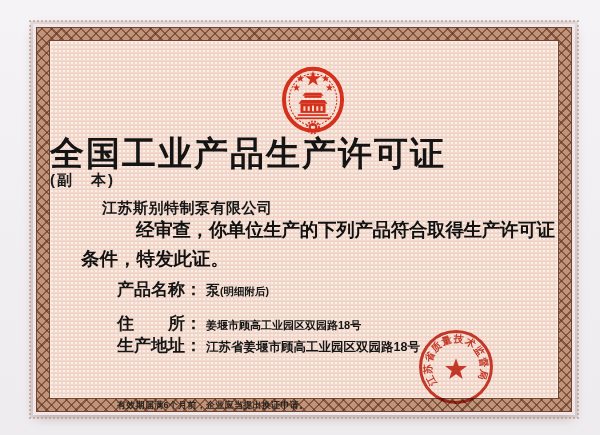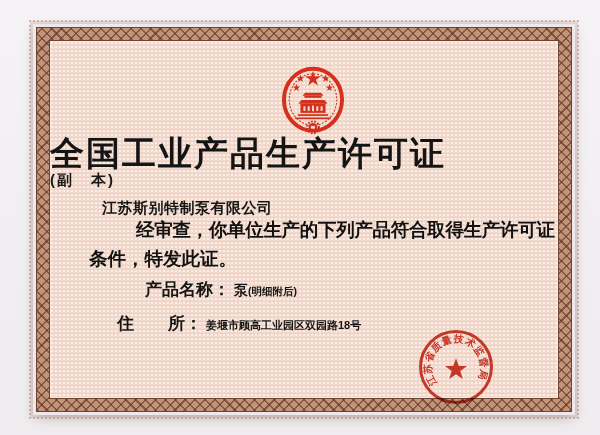--- a/index.html
+++ b/index.html
@@ -49,31 +49,31 @@
   .company{
     position:absolute;left:52px;top:158px;
     font-size:15px;font-weight:700;color:#161616;letter-spacing:.5px;white-space:nowrap;
   }
   .para1{
     position:absolute;left:86px;top:176px;
     font-size:18.5px;font-weight:700;color:#111;letter-spacing:-0.3px;white-space:nowrap;
   }
   .para2{
     position:absolute;left:31px;top:205px;
-    font-size:18.5px;font-weight:700;color:#111;white-space:nowrap;margin-left:8px;
+    font-size:18.5px;font-weight:700;color:#111;white-space:nowrap;
   }
   .frow{position:absolute;left:67px;white-space:nowrap;color:#151515;}
   .flabel{font-size:17px;font-weight:700;letter-spacing:0;}
   .fvalue{font-size:11px;font-weight:700;margin-left:4px;}
   .fvalue.prod{font-size:14px;}
   .fvalue.suffix{font-size:10.5px;margin-left:0;}
   .fvalue.addr2{font-size:12.5px;}
   .fvalue.certnum{font-size:14px;letter-spacing:.3px;}
   .fvalue.expiry{font-size:14px;}
-  .row-prod{top:237px;margin-left:28px;}
+  .row-prod{top:237px;}
   .row-addr{top:271px;}
   .row-prodaddr{top:293px;}
   .row-certnum{top:315px;}
   .row-expiry{top:338px;}
   .note{
     position:absolute;left:67px;top:358px;
     font-size:9px;font-weight:700;color:#2c2420;letter-spacing:.3px;white-space:nowrap;
   }
   .issue-date{
     position:absolute;left:306px;top:335px;white-space:nowrap;color:#131313;
@@ -130,21 +130,25 @@
       <div class="company">江苏斯别特制泵有限公司</div>
       <div class="para1">经审查，你单位生产的下列产品符合取得生产许可证</div>
       <div class="para2">条件，特发此证。</div>
 
       <div class="frow row-prod">
         <span class="flabel">产品名称：</span><span class="fvalue prod">泵</span><span class="fvalue suffix">(明细附后)</span>
       </div>
       <div class="frow row-addr">
         <span class="flabel">住　　所：</span><span class="fvalue">姜堰市顾高工业园区双园路18号</span>
       </div>
+      <div class="frow row-prodaddr">
+        <span class="flabel">生产地址：</span><span class="fvalue addr2">江苏省姜堰市顾高工业园区双园路18号</span>
+      </div>
 
+      <div class="note">有效期届满6个月前，企业应当提出换证申请。</div>
 
 
       <svg class="seal" viewBox="0 0 88 88">
         <circle cx="44" cy="44" r="40" fill="none" stroke="#c8301f" stroke-width="3.4"></circle>
         <polygon points="44,34 47.1,42.8 56.4,43 48.9,48.6 51.6,57.5 44,52.2 36.4,57.5 39.1,48.6 31.6,43 40.9,42.8" fill="#c8301f"></polygon>
         <defs>
           <path id="sealArc" d="M 24.2,63.8 A 28,28 0 1 1 63.8,63.8" fill="none"></path>
         </defs>
         <text font-size="11.2" font-weight="700" fill="#c8301f" letter-spacing="1" font-family="Liberation Sans, sans-serif">
           <textPath href="#sealArc" startOffset="2">江苏省质量技术监督局</textPath>

